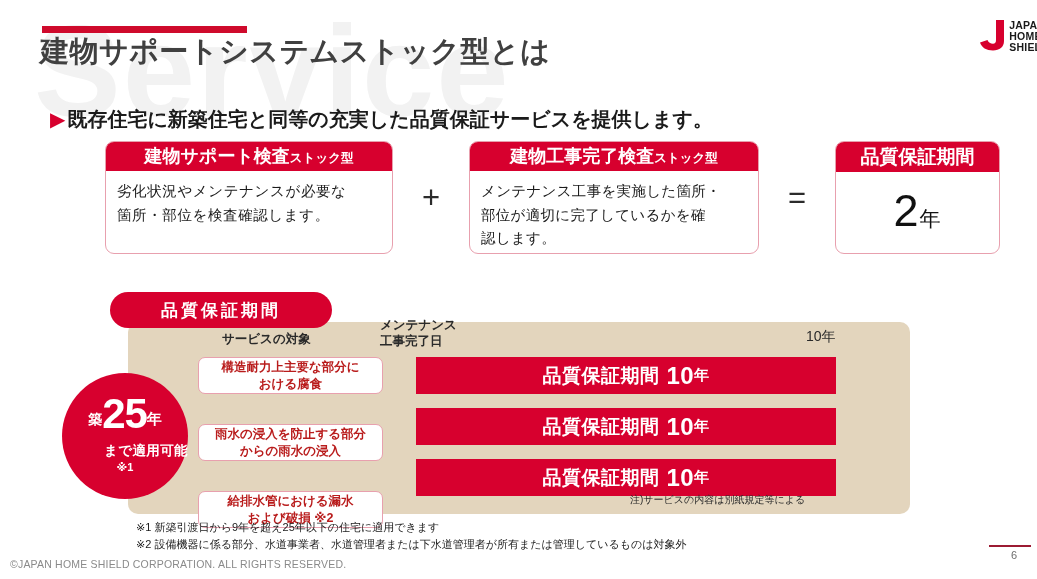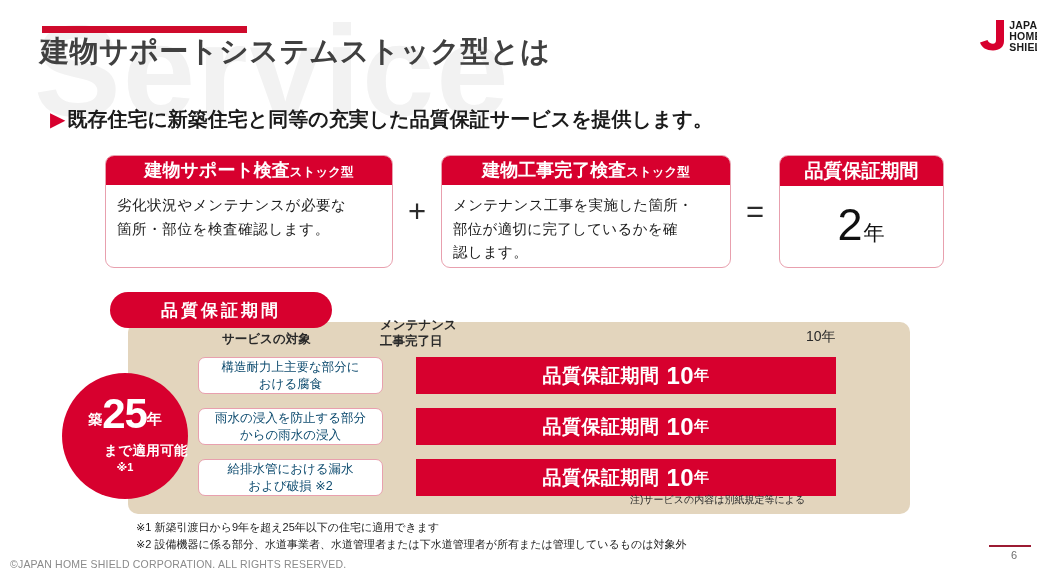--- a/index.html
+++ b/index.html
@@ -84,24 +84,24 @@
     font-weight: bold;
     color: #1b1b1b;
     white-space: nowrap;
   }
   .subtitle .arrow { color: #d7002e; margin-right: 2px; }
 
   
   .formula {
     position: absolute;
     left: 105px;
-    top: 155px;
+    top: 141px;
     display: flex;
     align-items: stretch;
-    gap: 2px;
+    gap: 16px;
   }
   .fbox {
     border: 1.5px solid #e8a0ae;
     border-radius: 9px;
     background: #ffffff;
     overflow: hidden;
     box-sizing: border-box;
   }
   .fbox-head {
     background: #d7002e;
@@ -223,29 +223,29 @@
     position: absolute;
     left: 198px;
     top: 357px;
   }
   .item {
     width: 185px;
     height: 37px;
     border: 1.3px solid #e8a0ae;
     border-radius: 7px;
     background: #ffffff;
-    color: #0c4a6e;
+    color: #b91c1c;
     font-size: 12.5px;
-    font-weight: normal;
+    font-weight: bold;
     line-height: 1.3;
     display: flex;
     align-items: center;
     justify-content: center;
     text-align: center;
-    margin-bottom: 14px;
+    margin-bottom: 30px;
     box-sizing: border-box;
   }
 
   
   .bars {
     position: absolute;
     left: 416px;
     top: 357px;
   }
   .bar {

